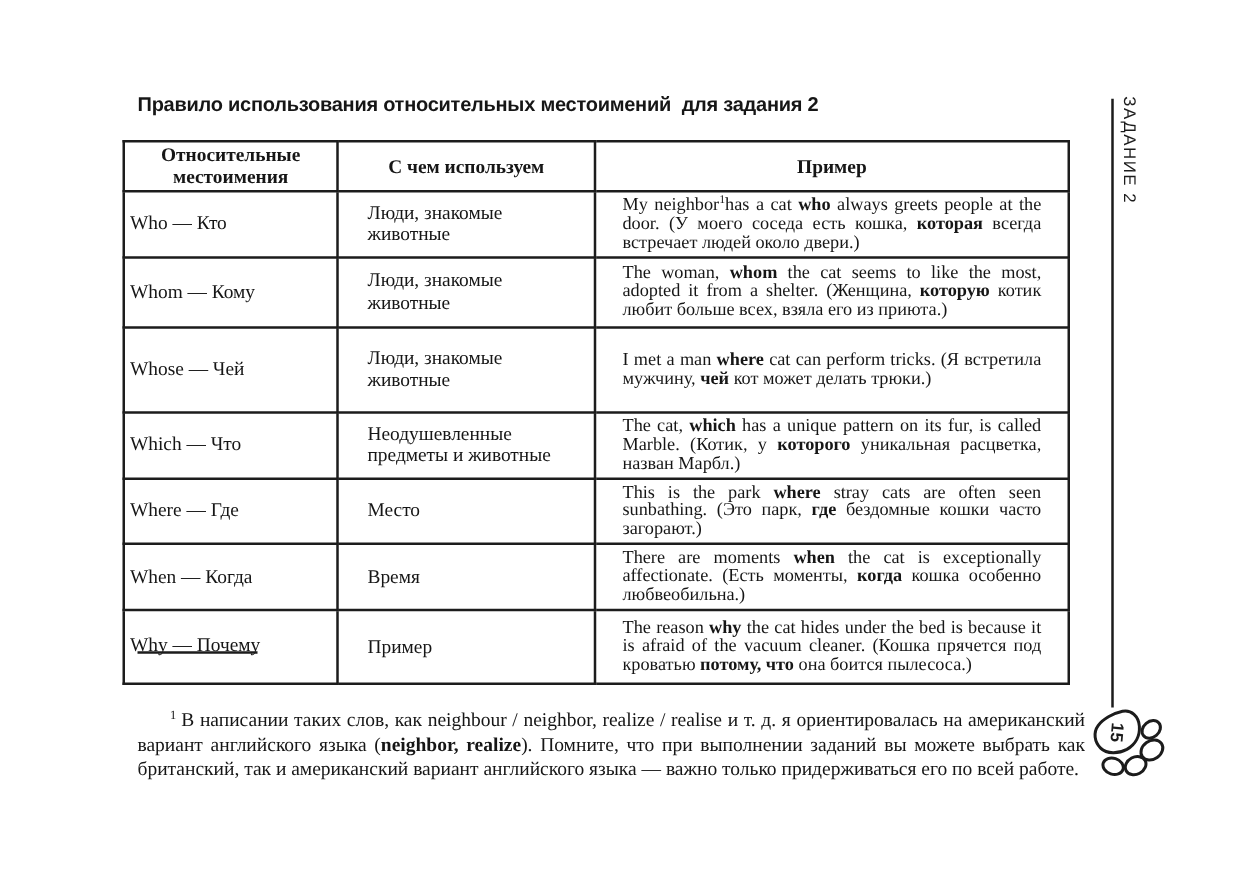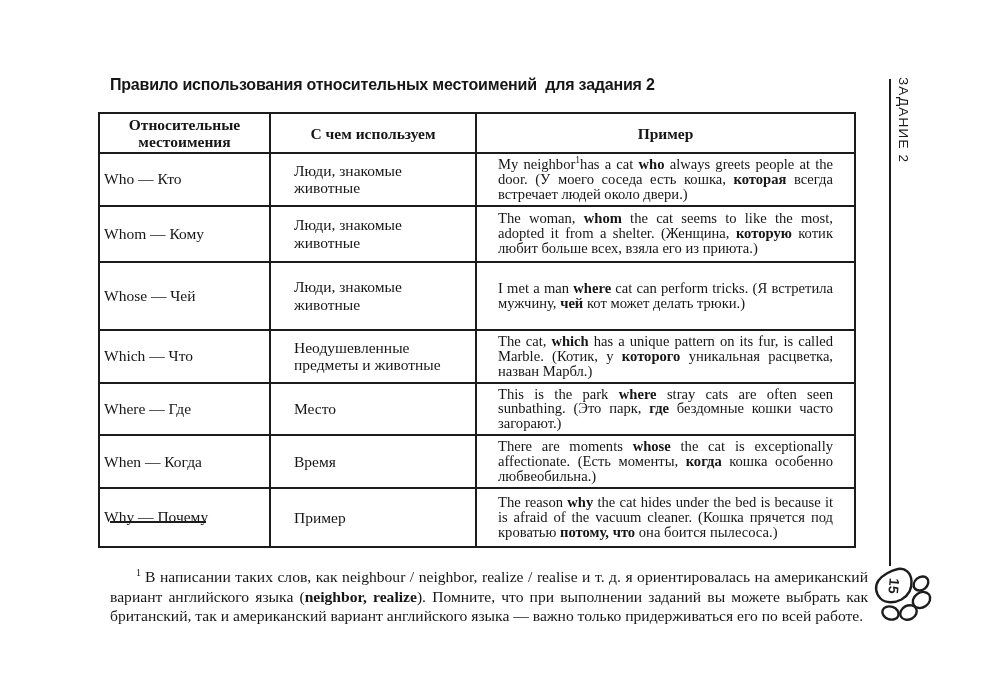--- a/index.html
+++ b/index.html
@@ -148,21 +148,21 @@
     <td class="example">The cat, <b>which</b> has a unique pattern on its fur, is called Marble. (Котик, у <b>которого</b> уникальная расцветка, назван Марбл.)</td>
   </tr>
   <tr style="height:32px">
     <td class="pronoun">Where — Где</td>
     <td class="usage">Место</td>
     <td class="example">This is the park <b>where</b> stray cats are often seen sunbathing. (Это парк, <b>где</b> бездомные кошки часто загорают.)</td>
   </tr>
   <tr style="height:50px">
     <td class="pronoun">When — Когда</td>
     <td class="usage">Время</td>
-    <td class="example">There are moments <b>whose</b> the cat is exceptionally affectionate. (Есть моменты, <b>когда</b> кошка особенно любвеобильна.)</td>
+    <td class="example">There are moments <b>when</b> the cat is exceptionally affectionate. (Есть моменты, <b>когда</b> кошка особенно любвеобильна.)</td>
   </tr>
   <tr style="height:59px">
     <td class="pronoun">Why — Почему</td>
     <td class="usage">Пример</td>
     <td class="example">The reason <b>why</b> the cat hides under the bed is because it is afraid of the vacuum cleaner. (Кошка прячется под кроватью <b>потому, что</b> она боится пылесоса.)</td>
   </tr>
 </tbody>
   </table>
 
 <div class="footnote-rule"></div>

